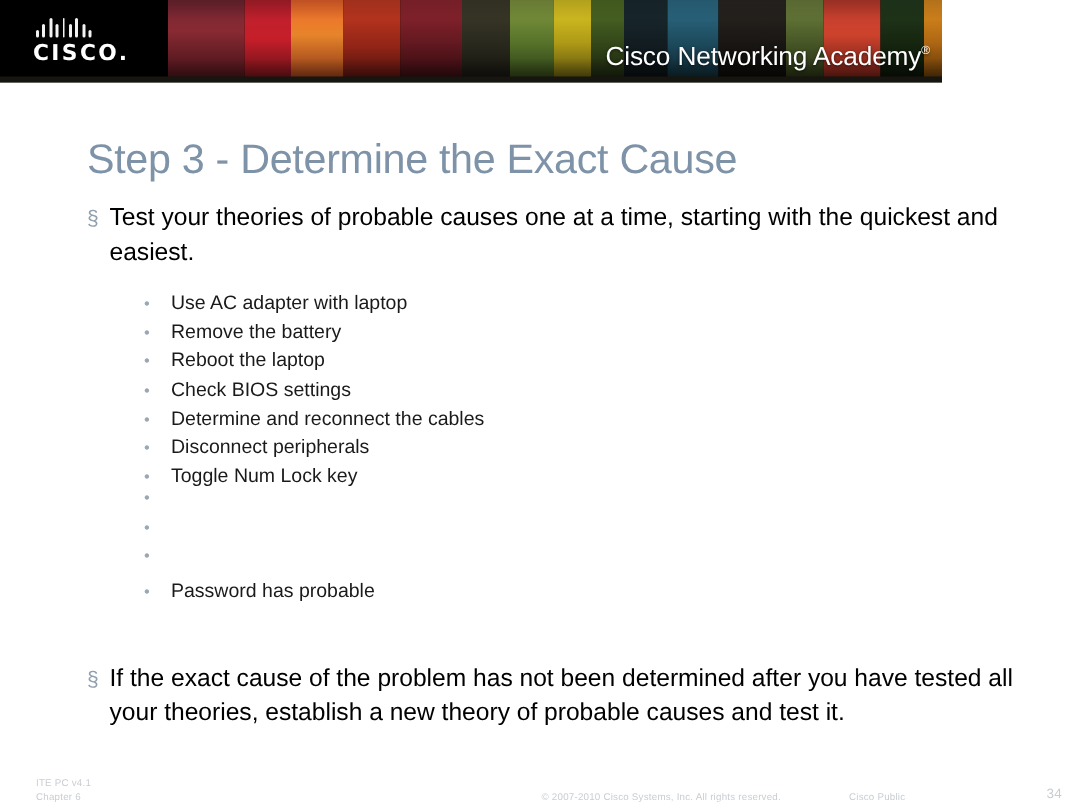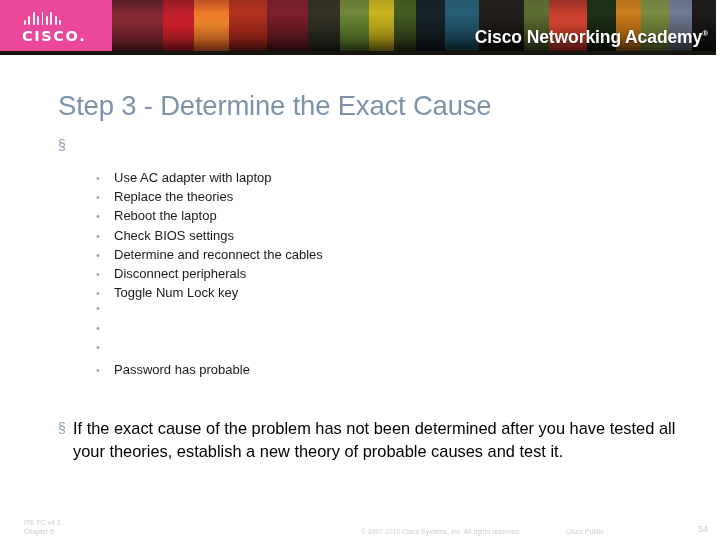--- a/index.html
+++ b/index.html
@@ -16,23 +16,23 @@
     position: relative;
     width: 720px;
     height: 540px;
     background: #ffffff;
   }
 
   
   .banner {
     position: absolute;
     top: 0; left: 0;
-    width: 716px;
+    width: 628px;
     height: 55px;
-    background: #ec4899;
+    background: #000000;
     overflow: hidden;
   }
 
   .banner-photos {
     position: absolute;
     top: 0;
     left: 112px;
     width: 608px;
     height: 52px;
     display: flex;
@@ -121,21 +121,21 @@
     font-weight: bold;
     letter-spacing: 1.6px;
   }
 
   .academy-text {
     position: absolute;
     right: 8px;
     bottom: 7px;
     color: #ffffff;
     font-size: 17.5px;
-    font-weight: bold;
+    font-weight: normal;
     letter-spacing: -0.1px;
     text-shadow: 0 1px 2px rgba(0,0,0,0.6);
     white-space: nowrap;
   }
   .academy-text sup {
     font-size: 8px;
     vertical-align: super;
   }
 
   
@@ -290,30 +290,31 @@
 
     <div class="banner-bottom-edge"></div>
   </div>
 
   <div class="slide-title">Step 3 - Determine the Exact Cause</div>
 
   <div class="body-area">
 
     <div class="lvl1">
       <div class="lvl1-marker">§</div>
+      <div class="lvl1-text">Test your theories of probable causes one at a time, starting with the quickest and easiest.</div>
     </div>
 
     <div class="sublist">
       <div class="subitem">
         <div class="subitem-marker">•</div>
         <div class="subitem-text">Use AC adapter with laptop</div>
       </div>
       <div class="subitem">
         <div class="subitem-marker">•</div>
-        <div class="subitem-text">Replace the theories</div>
+        <div class="subitem-text">Remove the battery</div>
       </div>
       <div class="subitem">
         <div class="subitem-marker">•</div>
         <div class="subitem-text">Reboot the laptop</div>
       </div>
       <div class="subitem">
         <div class="subitem-marker">•</div>
         <div class="subitem-text">Check BIOS settings</div>
       </div>
       <div class="subitem">

